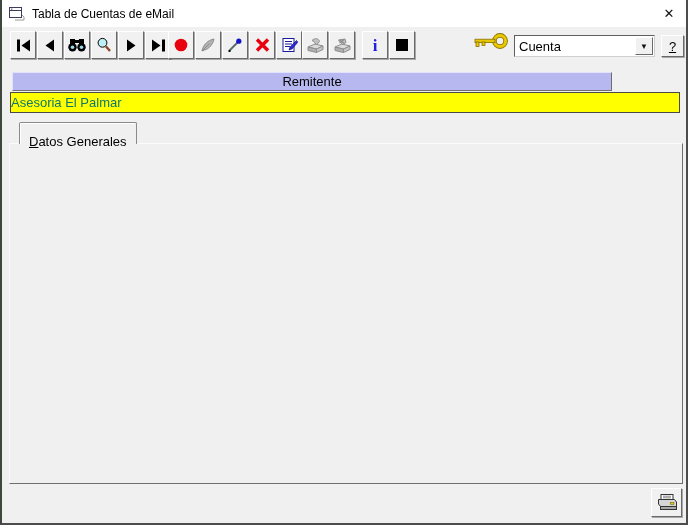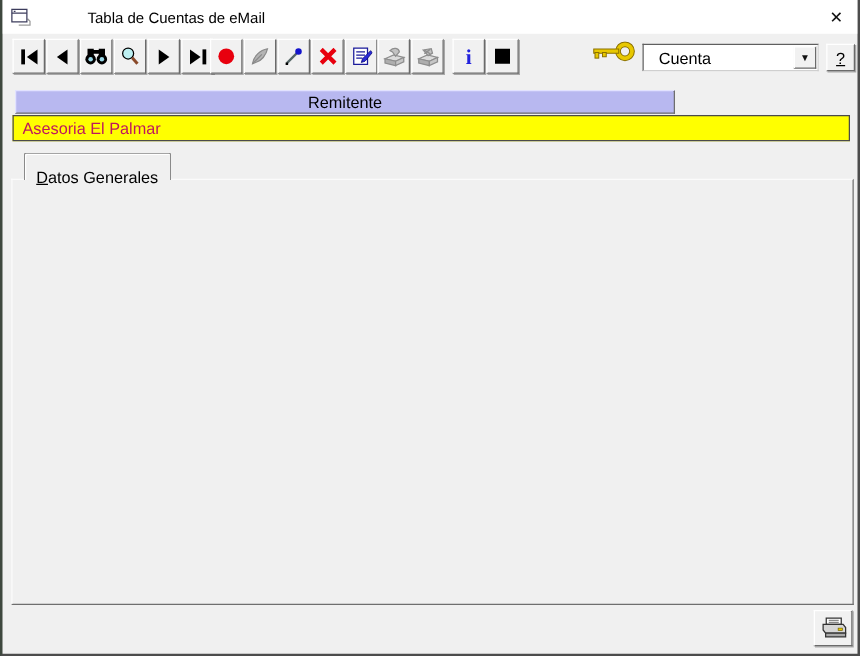--- a/index.html
+++ b/index.html
@@ -4,49 +4,49 @@
 <style>
   * { margin:0; padding:0; box-sizing:border-box; }
   html,body { background:#d0d0d0; }
   body { font-family:"Liberation Sans", sans-serif; }
   #win {
     position:relative; width:688px; height:525px; background:#f0f0f0;
     border-left:2px solid #3e483e; border-right:2px solid #4c4c4c; border-bottom:2px solid #4c4c4c;
     overflow:hidden; font-size:13px; color:#000;
   }
   
-  #titlebar { position:absolute; top:0; left:0; right:0; height:27px; background:#ffffff; display:flex; align-items:center;gap:38px; }
+  #titlebar { position:absolute; top:0; left:0; right:0; height:27px; background:#ffffff; display:flex; align-items:center; }
   #titlebar .app-icon { margin-left:6px; display:flex; }
   #titlebar .title { margin-left:7px; font-size:12px; }
   #titlebar .close { margin-left:auto; width:34px; text-align:center; font-size:13px; color:#111; cursor:default; }
   
   .tgroup { position:absolute; top:31px; display:flex; }
   .tbtn {
     width:26px; height:28px; background:#f1f1f1; display:flex; align-items:center; justify-content:center;
     border:1px solid; border-color:#ffffff #6a6a6a #6a6a6a #ffffff; box-shadow:1px 1px 0 rgba(80,80,80,.45);
     margin-right:1px;
   }
   .info-glyph { font-family:"Liberation Serif", serif; font-weight:bold; font-size:17px; color:#2222dd; line-height:1; }
   .stop-glyph { width:12px; height:12px; background:#000; display:block; }
   #key { position:absolute; left:472px; top:33px; }
   
   #combo { position:absolute; left:512px; top:35px; width:141px; height:22px; background:#fff;
     border:1px solid; border-color:#5f5f5f #cfcfcf #cfcfcf #5f5f5f; display:flex; align-items:center; }
-  #combo .val { flex:1; padding-left:12px; }
+  #combo .val { flex:1; padding-left:4px; }
   #combo .drop { width:18px; height:18px; margin-right:1px; background:#f1f1f1; border:1px solid; border-color:#fff #6a6a6a #6a6a6a #fff;
     display:flex; align-items:center; justify-content:center; font-size:8px; color:#111; }
   #helpbtn { position:absolute; left:659px; top:35px; width:23px; height:22px; background:#f1f1f1;
     border:1px solid; border-color:#fff #6a6a6a #6a6a6a #fff; box-shadow:1px 1px 0 rgba(80,80,80,.45);
     display:flex; align-items:center; justify-content:center; text-decoration:underline; font-size:13px; }
   
   .hdr { position:absolute; height:19px; line-height:18px; text-align:center; background:#b8b8f0;
     border:1px solid; border-color:#e2e2ff #6e6e6e #6e6e6e #e2e2ff; }
   
   .field { position:absolute; height:21px; background:#fff; border:1px solid; border-color:#5f5f5f #c6c6c6 #c6c6c6 #5f5f5f;
-    font-family:"Liberation Sans", sans-serif; font-size:13px; padding:1px 7px; color:#be185d; }
+    font-family:"Liberation Sans", sans-serif; font-size:13px; padding:1px 0; color:#0f766e; }
   #sender-field { background:#ffff00; border-color:#4a4a4a; }
   
   #tab { position:absolute; left:17px; top:122px; height:22px; padding:8px 9px; background:#f0f0f0;
     border:1px solid #8a8a8a; border-bottom:none; border-radius:2px 2px 0 0;
     box-shadow:inset 1px 1px 0 #fff; line-height:21px; z-index:2; }
   #tab .ac { text-decoration:underline; }
   #tabpage { position:absolute; left:7px; top:143px; width:674px; height:341px; background:#f0f0f0;
     border:1px solid; border-color:#fbfbfb #6e6e6e #6e6e6e #fbfbfb; z-index:1; }
   
   #ssl-box { position:absolute; left:506px; top:168px; width:13px; height:13px; background:#fff;
@@ -224,21 +224,21 @@
         <rect x="2" y="9" width="3" height="4.5" fill="#e8c800" stroke="#8a7000" stroke-width="0.8"></rect>
         <rect x="8" y="9" width="3" height="3.4" fill="#e8c800" stroke="#8a7000" stroke-width="0.8"></rect>
       </svg>
   </span>
   <div id="combo">
     <span class="val">Cuenta</span>
     <span class="drop">▼</span>
   </div>
   <div id="helpbtn">?</div>
 
-  <div class="hdr" style="left:10px; top:72px; width:528px;">Remitente</div>
+  <div class="hdr" style="left:10px; top:72px; width:600px;">Remitente</div>
   <input id="sender-field" class="field" style="left: 8px; top: 92px; width: 670px;" value="Asesoria El Palmar">
 
   <div id="tab">
     <span class="ac">D</span><span>atos Generales</span>
   </div>
   <div id="tabpage"></div>
 
   <div class="hdr" style="left:18px; top:152px; width:450px;">Servidor de correo electrónico</div>
   <input class="field" style="left: 16px; top: 171px; width: 452px;" value="mail.asesoriaelpalmar.es">
 

